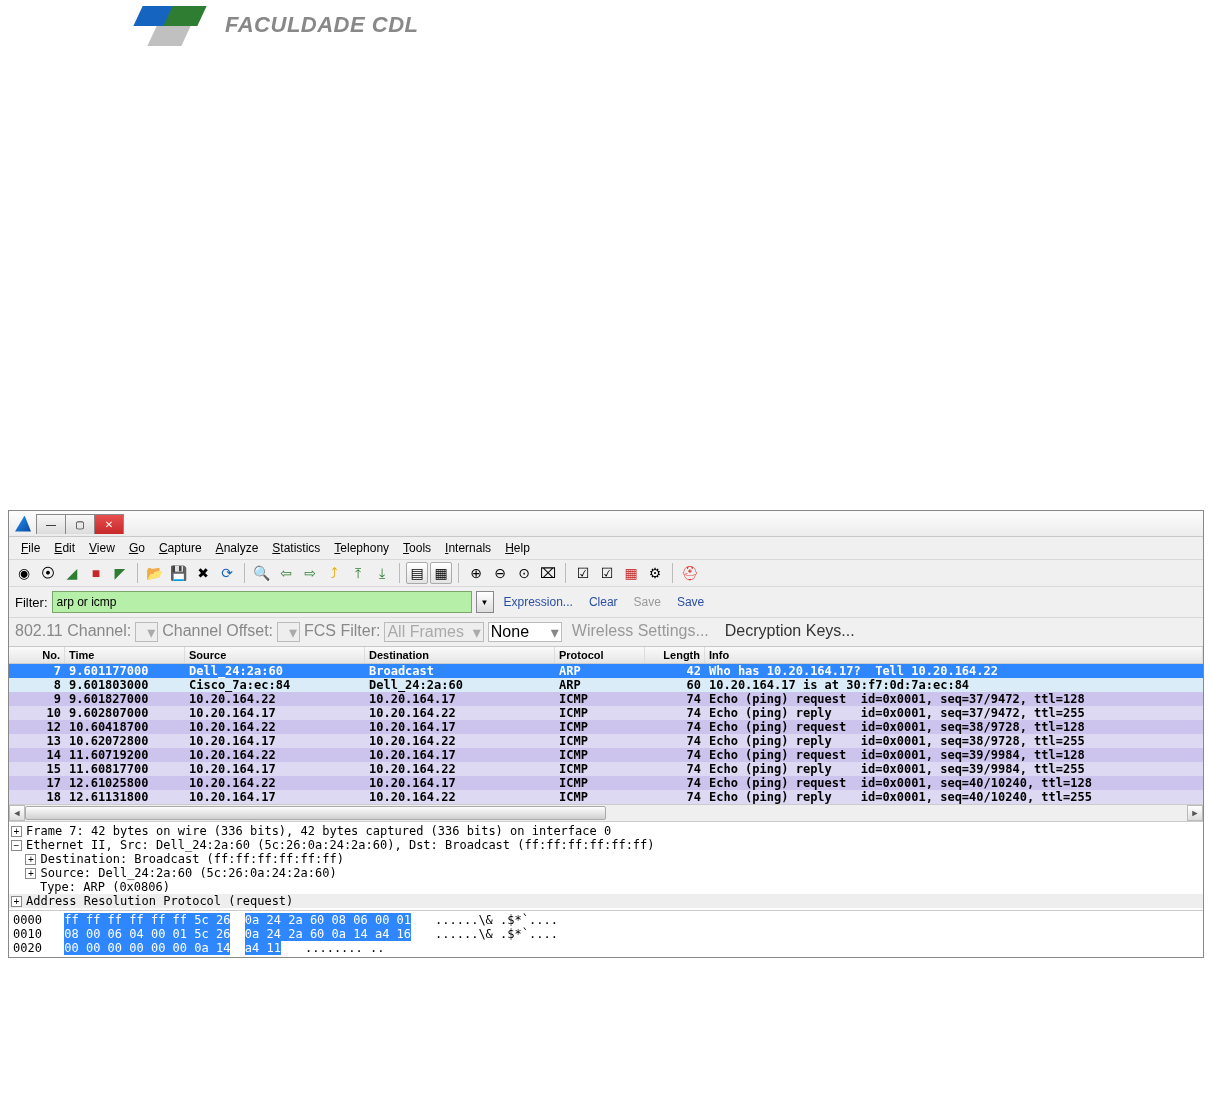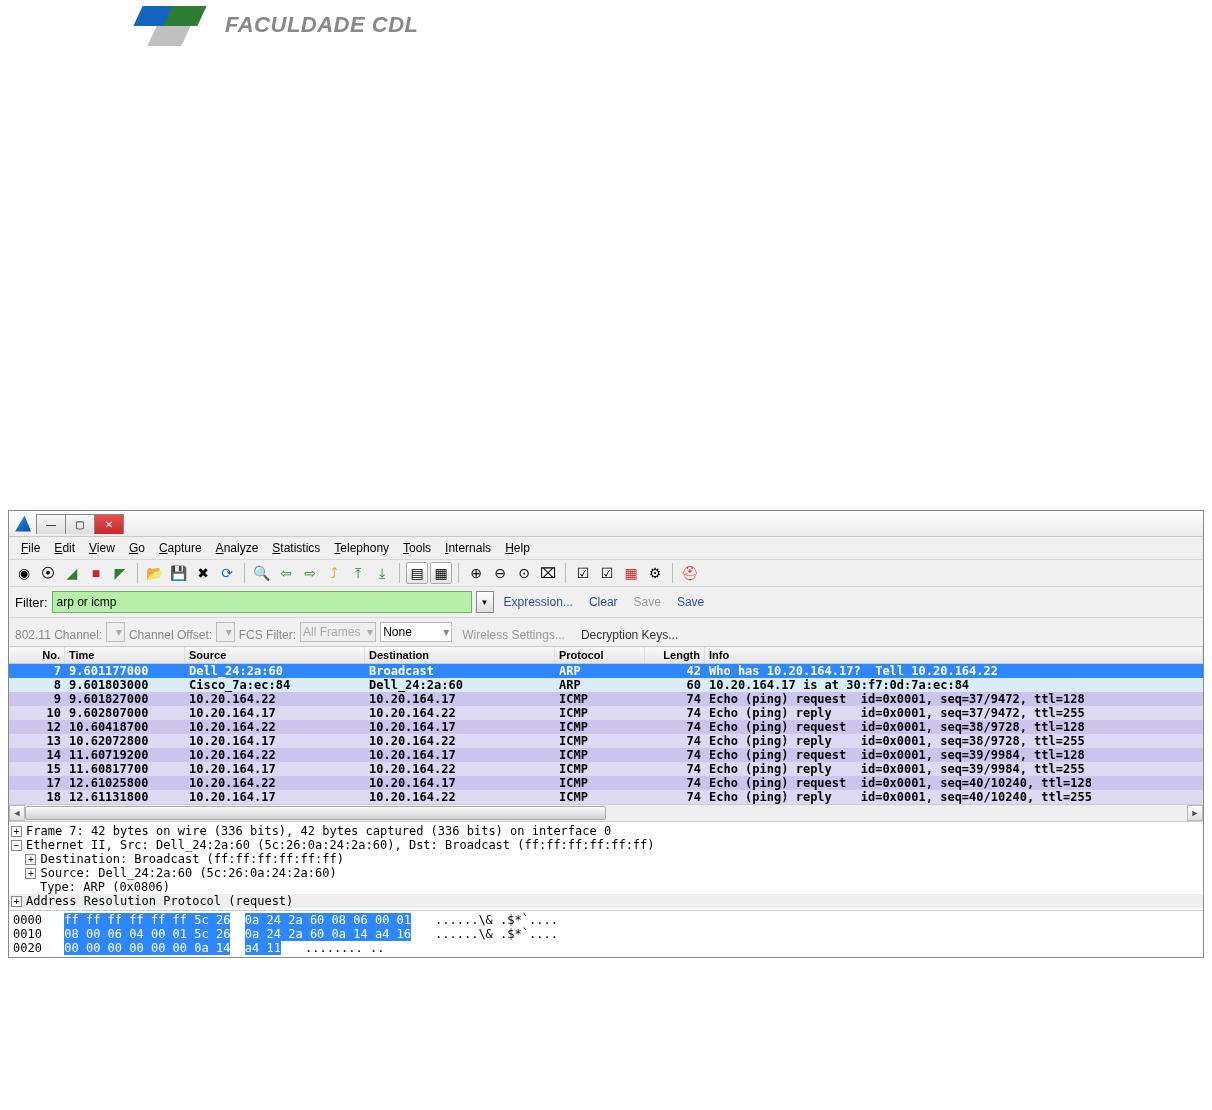--- a/index.html
+++ b/index.html
@@ -35,21 +35,21 @@
   .tb-btn.raised { border:1px solid #aaa; background: linear-gradient(#fff,#e4e4e4); }
   .tb-sep { width:1px; height:20px; background:#bbb; margin:0 4px; }
   
   .filterbar { background:#f0f0f0; border-bottom:1px solid #d8d8d8; padding:4px 6px; display:flex; align-items:center; gap:4px; }
   .filterbar label { font-size:13px; }
   .filter-input { flex:0 0 420px; background:#b6f0a8; border:1px solid #7aa66c; padding:2px 4px; font-size:12px; height:22px; }
   .combo-btn { width:18px; height:22px; border:1px solid #888; background:linear-gradient(#fff,#ddd); font-size:8px; display:flex; align-items:center; justify-content:center; }
   .link-txt { color:#2a4ea2; cursor:pointer; padding:0 6px; }
   .link-txt.disabled { color:#999; }
   
-  .wifibar { background:#f0f0f0; border-bottom:1px solid #c8c8c8; padding:4px 6px; display:flex; align-items:flex-end; gap:4px; color:#888; font-size:12px; }
+  .wifibar { background:#f0f0f0; border-bottom:1px solid #c8c8c8; padding:4px 6px; display:flex; align-items:flex-start; gap:4px; color:#888; font-size:16px; }
   .wifibar .combo { border:1px solid #bbb; background:#fff; height:20px; padding:0 2px; display:flex; align-items:center; }
   .wifibar .combo.gray { background:#eee; color:#aaa; }
   .wifibar .none { color:#000; width:60px; display:inline-block; }
   
   
   .packet-list { font-family: "Lucida Console","Consolas",monospace; font-size:12px;font-weight:bold; }
   .pl-header { background:linear-gradient(#fafafa,#e6e6e6); border-bottom:1px solid #ccc; display:flex; font-family:"Segoe UI",sans-serif; font-size:11px; }
   .pl-header div { padding:2px 4px; border-right:1px solid #ddd; }
   .col-no   { width:56px; text-align:right; }
   .col-time { width:120px; }

